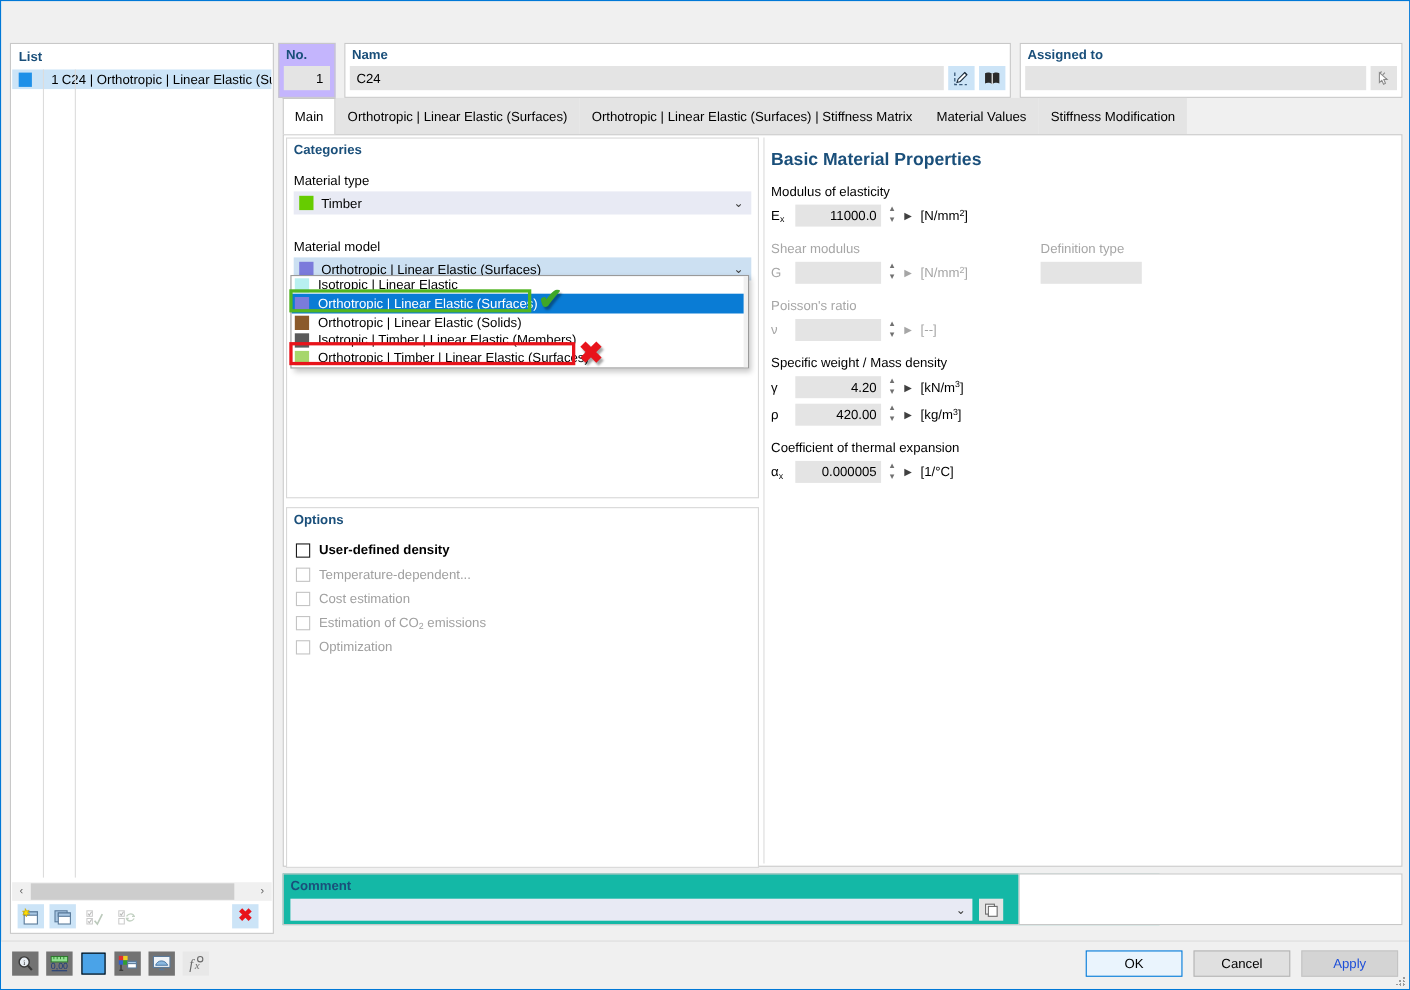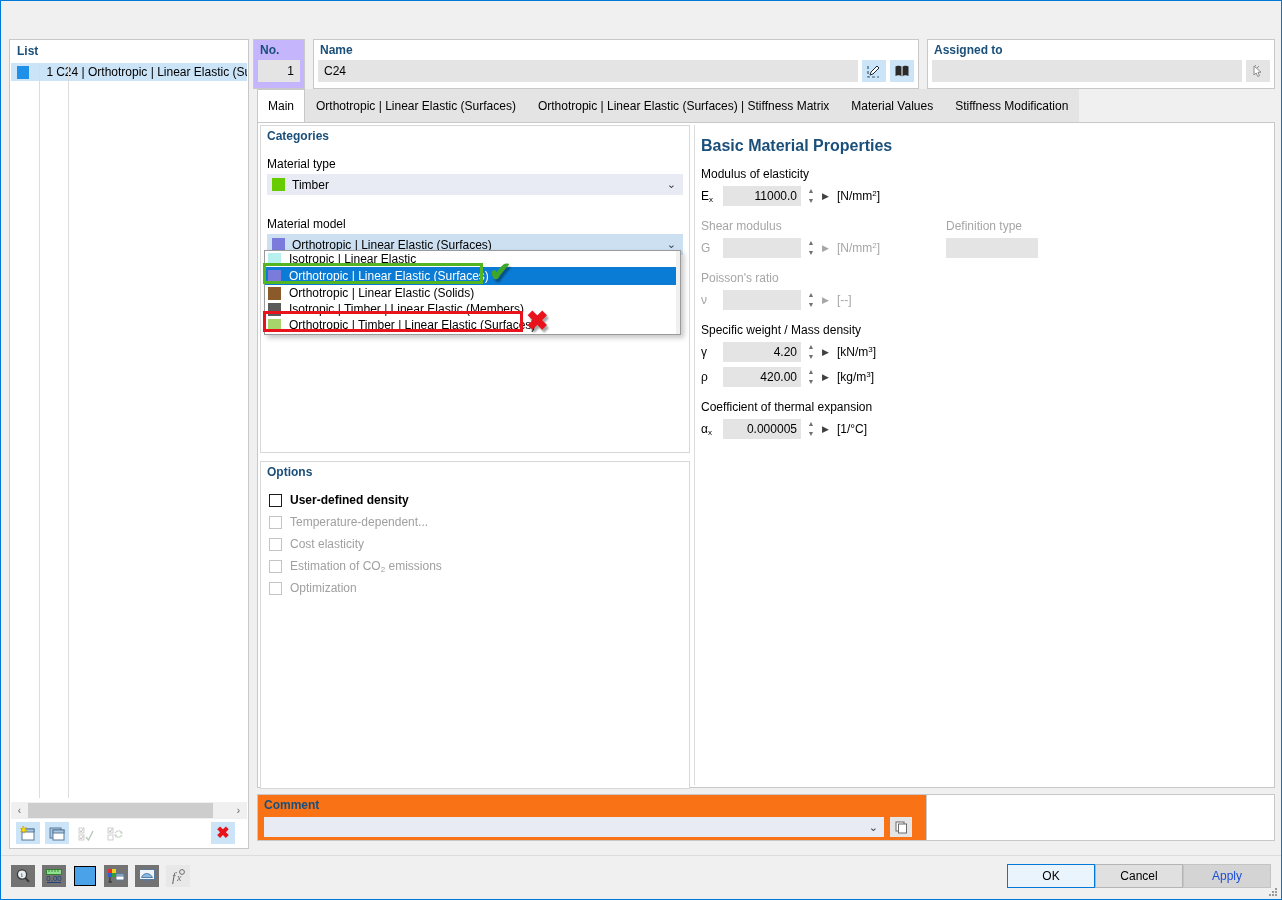--- a/index.html
+++ b/index.html
@@ -216,21 +216,21 @@
   .tri-r { margin-left:21px; color:#404040; font-size:9px; }
   .unit { margin-left:8px; font-size:12px; }
   .unit.dim { color:#a6a6a6; }
   .deftype-fld { width:92px; height:20px; background:#e4e4e4; margin-left:0; }
   sub { font-size:8px; vertical-align:baseline; position:relative; top:2px; }
   sup { font-size:8px; vertical-align:baseline; position:relative; top:-4px; }
 
   
   .commentpanel {
     position:absolute; left:256px; top:793px; width:797px; height:47px;
-    background:#f97316; border:1px solid #c8c8c8;
+    background:#14b8a6; border:1px solid #c8c8c8;
   }
   .commentpanel2 {
     position:absolute; left:925px; top:793px; width:349px; height:47px;
     background:#fff; border:1px solid #c8c8c8;
   }
   .cmt-combo {
     position:absolute; left:6px; top:22px; width:620px; height:20px;
     background:#e8eaf4; display:flex; align-items:center;
   }
   .cmt-chev { position:absolute; right:6px; top:4px; font-size:11px; color:#404040; }
@@ -243,21 +243,21 @@
   .bottombar {
     position:absolute; left:0; bottom:0; width:1280px; height:44px;
     background:#f0f0f0; border-top:1px solid #dcdcdc;
   }
   .bb-tools { position:absolute; left:10px; top:9px; display:flex; gap:7px; }
   .bb-btn {
     width:24px; height:22px; background:#737373;
     display:flex; align-items:center; justify-content:center; position:relative;
   }
   .bb-btn.plain { background:#e8e8e8; }
-  .bb-buttons { position:absolute; right:10px; top:8px; display:flex; gap:0;text-align:right; }
+  .bb-buttons { position:absolute; right:10px; top:8px; display:flex; gap:10px;text-align:right; }
   .btn {
     width:88px; height:24px; font-size:12px;
     display:flex; align-items:center; justify-content:center;
     background:#e0e0e0; border:1px solid #b4b4b4;
   }
   .btn.primary { background:#eaf4fd; border:1.6px solid #0078d7; }
   .btn.disabled { color:#1d4ed8; background:#d4d4d4; border-color:#c4c4c4; }
   .grip {
     position:absolute; right:3px; bottom:2px; width:10px; height:10px;
     background:
@@ -408,21 +408,21 @@
           <div class="chk-row bold">
             <span class="chk-box"></span>
             <span>User-defined density</span>
           </div>
           <div class="chk-row disabled">
             <span class="chk-box"></span>
             <span>Temperature-dependent...</span>
           </div>
           <div class="chk-row disabled">
             <span class="chk-box"></span>
-            <span>Cost elasticity</span>
+            <span>Cost estimation</span>
           </div>
           <div class="chk-row disabled">
             <span class="chk-box"></span>
             <span><span>Estimation of CO</span><sub>2</sub><span> emissions</span></span>
           </div>
           <div class="chk-row disabled">
             <span class="chk-box"></span>
             <span>Optimization</span>
           </div>
         </div>

